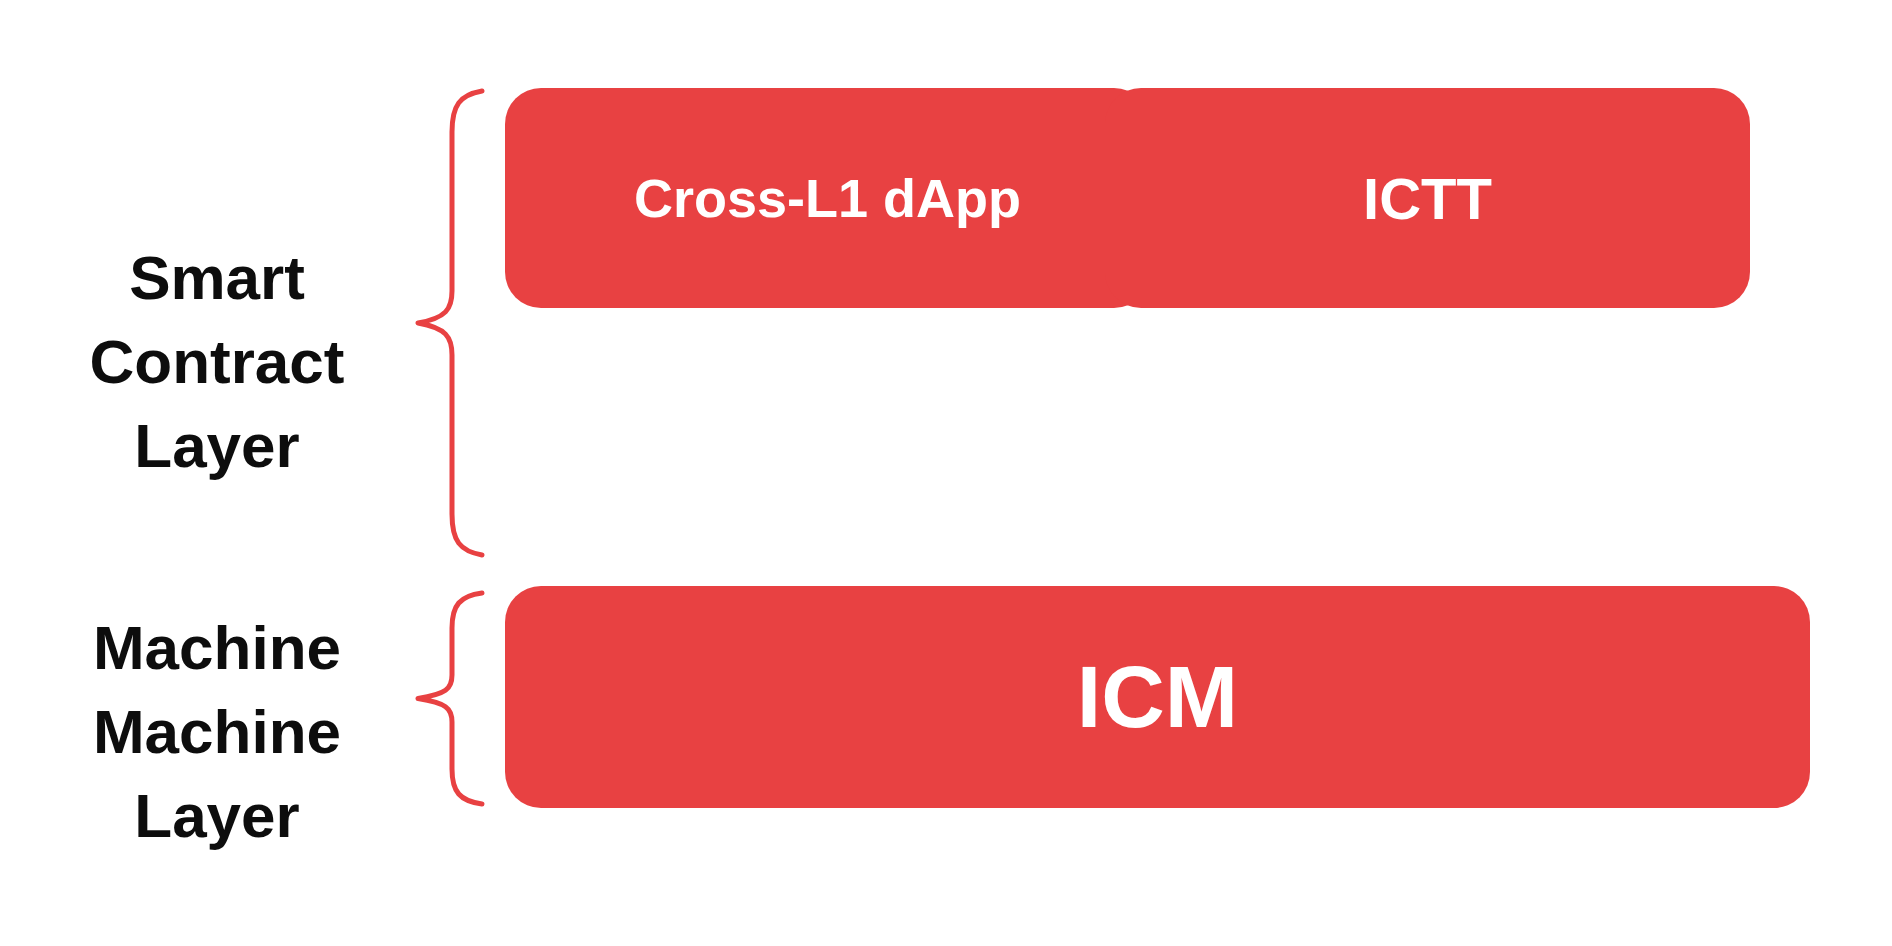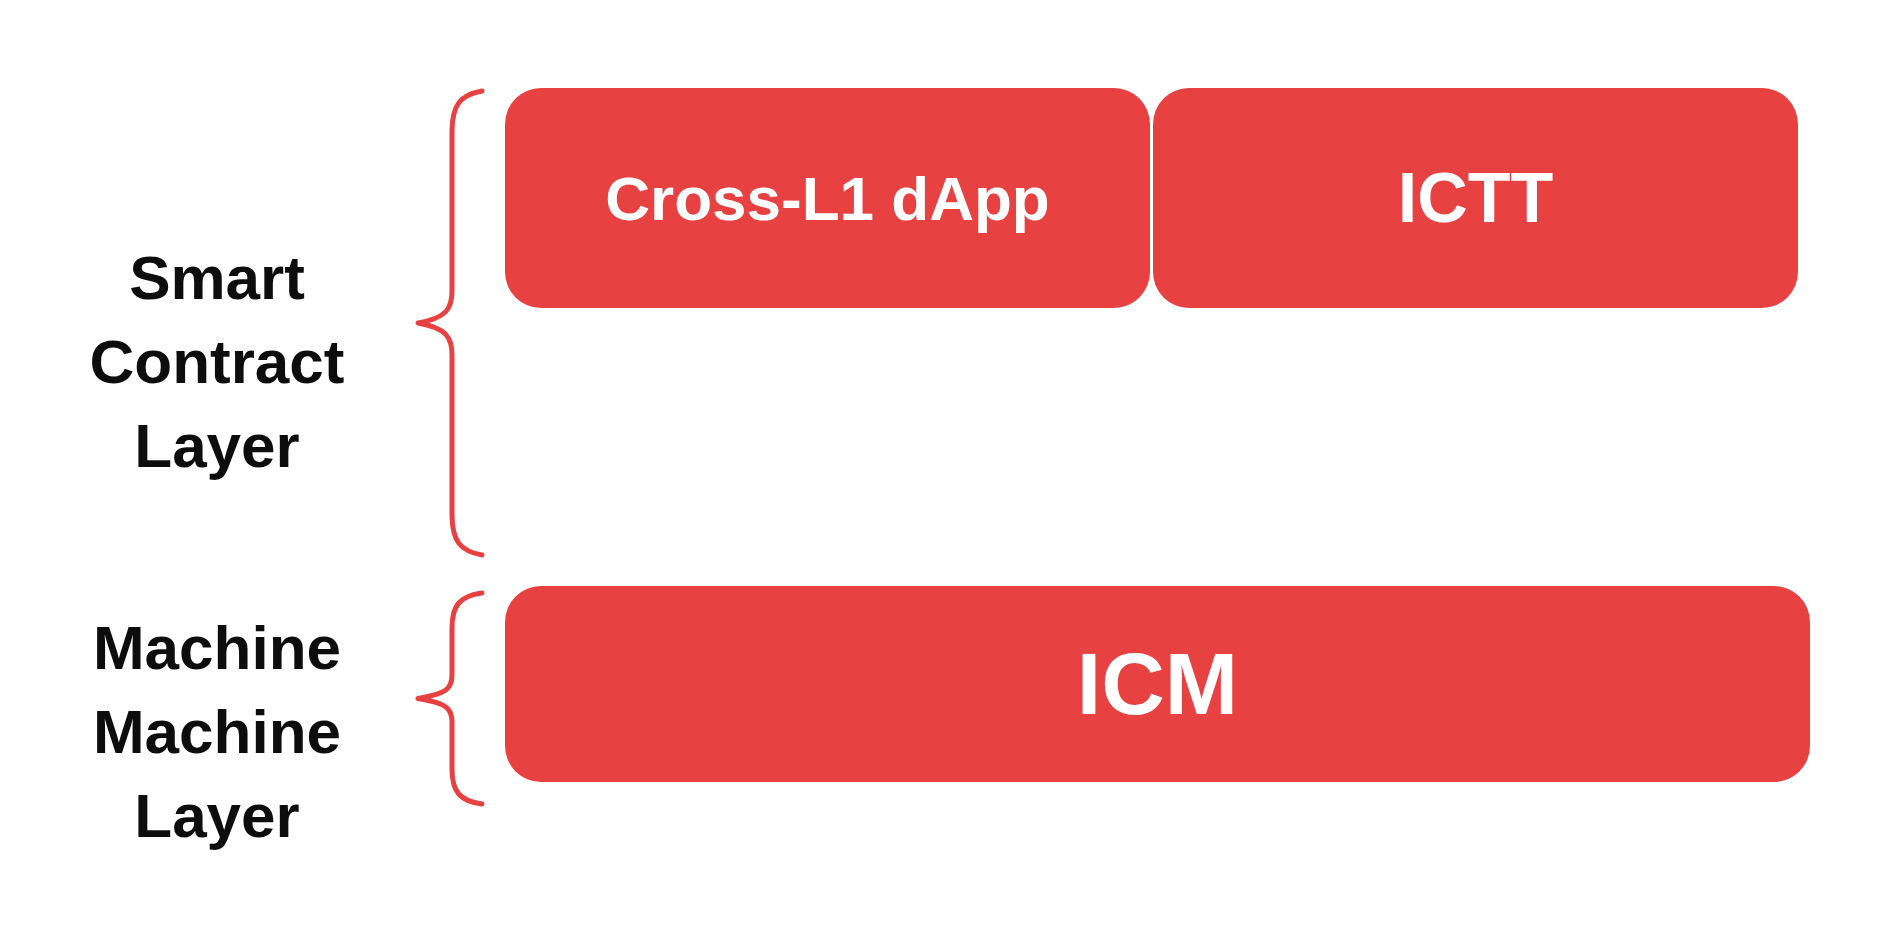--- a/index.html
+++ b/index.html
@@ -52,32 +52,32 @@
     border-radius: 36px;
     display: flex;
     align-items: center;
     justify-content: center;
     color: #ffffff;
     font-weight: 700;
     text-align: center;
   }
   .box-cross-l1-dapp {
     left: 505px;  top: 88px;  width: 645px;  height: 220px;
-    font-size: 62px;
+    font-size: 54px;
   }
   .box-ictt {
-    left: 1153px; top: 88px;  width: 645px;  height: 220px;
-    font-size: 70px;
+    left: 1105px; top: 88px;  width: 645px;  height: 220px;
+    font-size: 58px;
   }
   .box-icm-contracts {
     left: 505px;  top: 338px; width: 1305px; height: 222px;
     font-size: 80px;
   }
   .box-icm {
-    left: 505px;  top: 586px; width: 1305px; height: 196px;
+    left: 505px;  top: 586px; width: 1305px; height: 222px;
     font-size: 88px;
   }
 </style>
 </head>
 <body>
 
 <div class="canvas">
 
   <div class="layer-label smart">
     <div>Smart</div>

